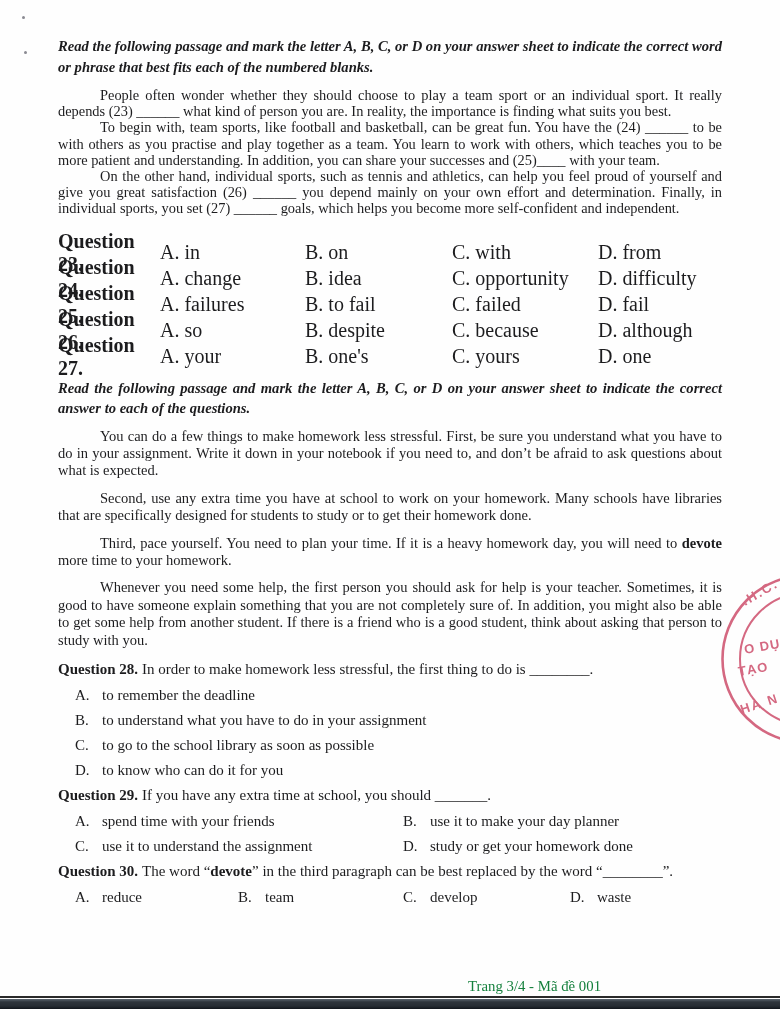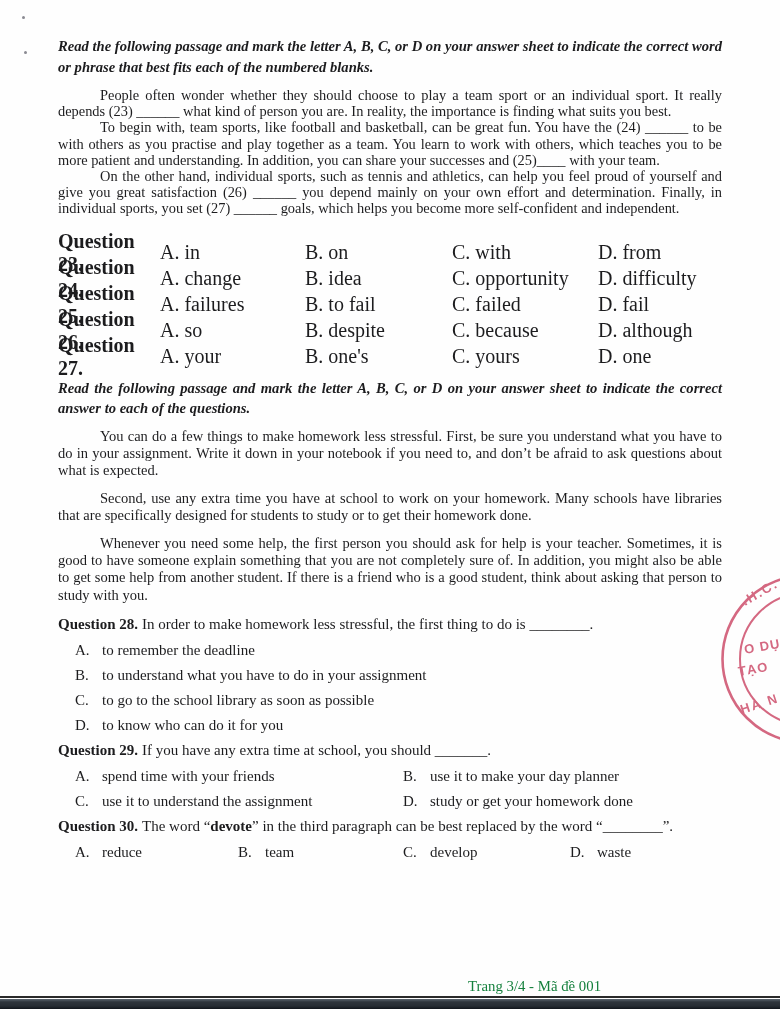--- a/index.html
+++ b/index.html
@@ -122,20 +122,21 @@
         <span class="opt">B. one's</span>
         <span class="opt">C. yours</span>
         <span class="opt">D. one</span>
       </div>
     </div>
 
     <p class="instruction second">Read the following passage and mark the letter A, B, C, or D on your answer sheet to indicate the correct answer to each of the questions.</p>
 
     <p class="para loose">You can do a few things to make homework less stressful. First, be sure you understand what you have to do in your assignment. Write it down in your notebook if you need to, and don’t be afraid to ask questions about what is expected.</p>
     <p class="para loose">Second, use any extra time you have at school to work on your homework. Many schools have libraries that are specifically designed for students to study or to get their homework done.</p>
+    <p class="para loose"><span>Third, pace yourself. You need to plan your time. If it is a heavy homework day, you will need to </span><b>devote</b><span> more time to your homework.</span></p>
     <p class="para loose">Whenever you need some help, the first person you should ask for help is your teacher. Sometimes, it is good to have someone explain something that you are not completely sure of. In addition, you might also be able to get some help from another student. If there is a friend who is a good student, think about asking that person to study with you.</p>
 
     <div class="question-block">
       <p class="qstem"><b class="qlabel2">Question 28.</b><span>In order to make homework less stressful, the first thing to do is ________.</span></p>
       <div class="opts-col">
         <div class="opt-line"><span class="letter">A.</span><span>to remember the deadline</span></div>
         <div class="opt-line"><span class="letter">B.</span><span>to understand what you have to do in your assignment</span></div>
         <div class="opt-line"><span class="letter">C.</span><span>to go to the school library as soon as possible</span></div>
         <div class="opt-line"><span class="letter">D.</span><span>to know who can do it for you</span></div>
       </div>

